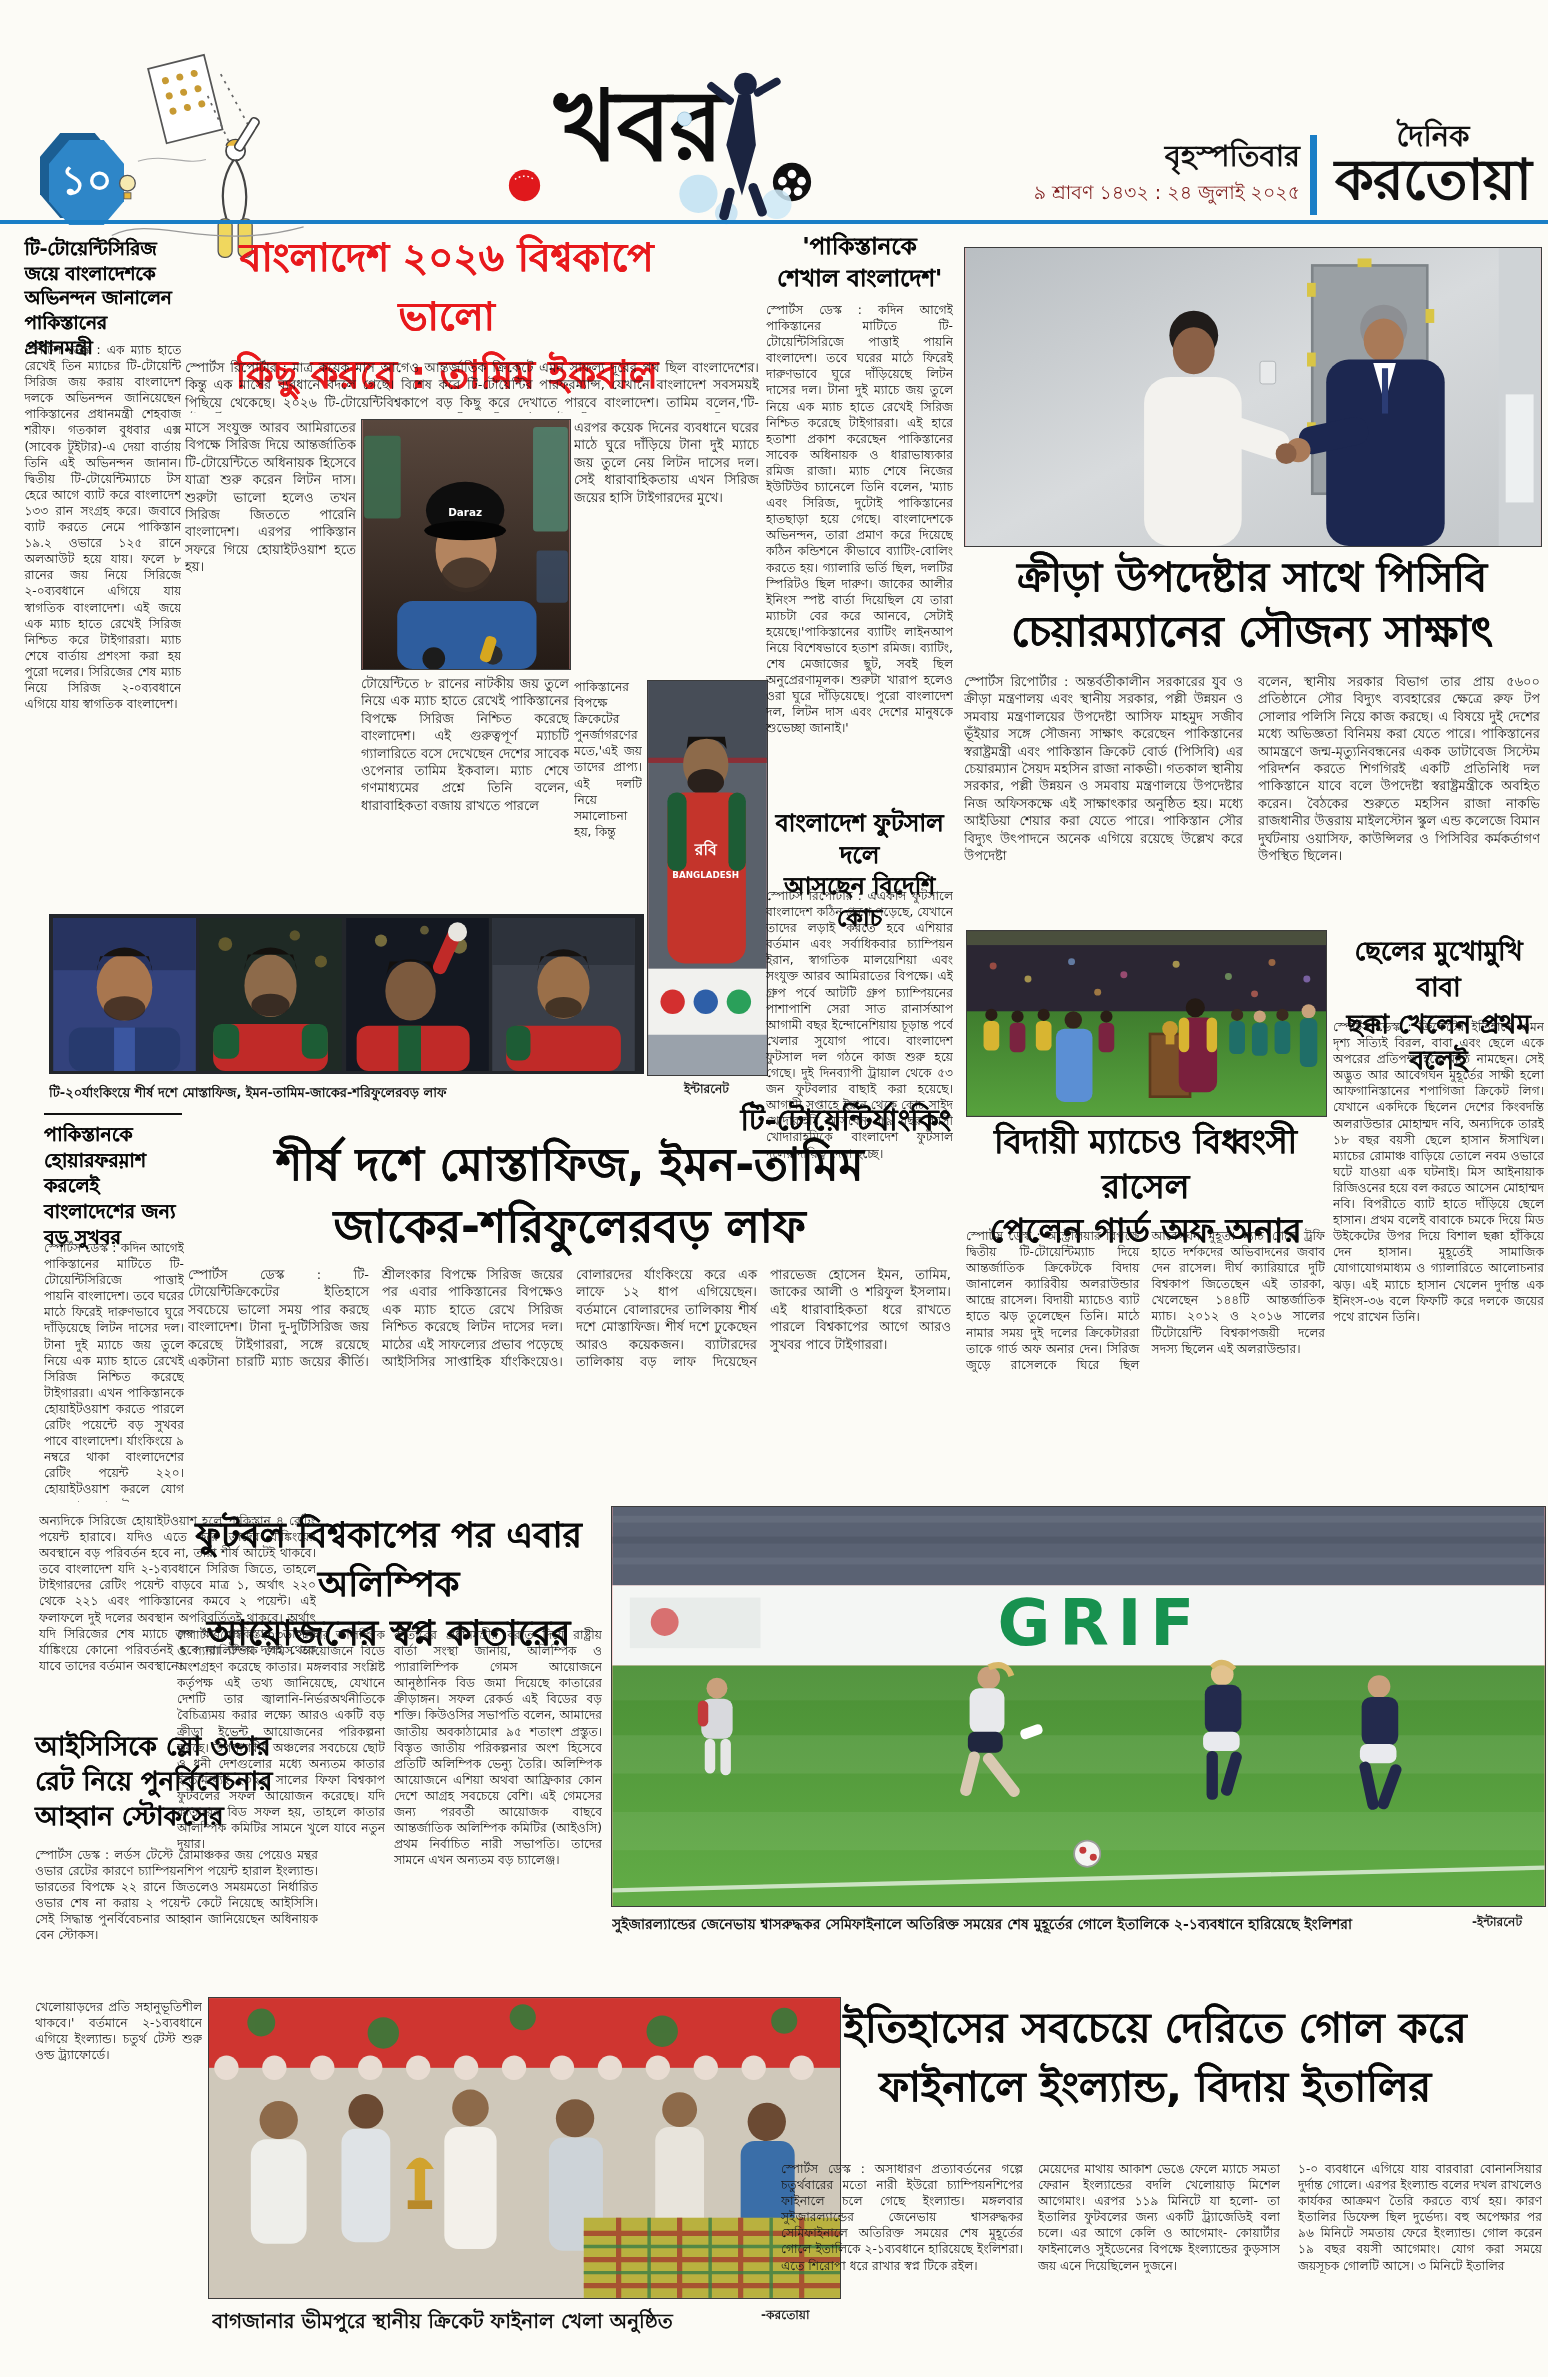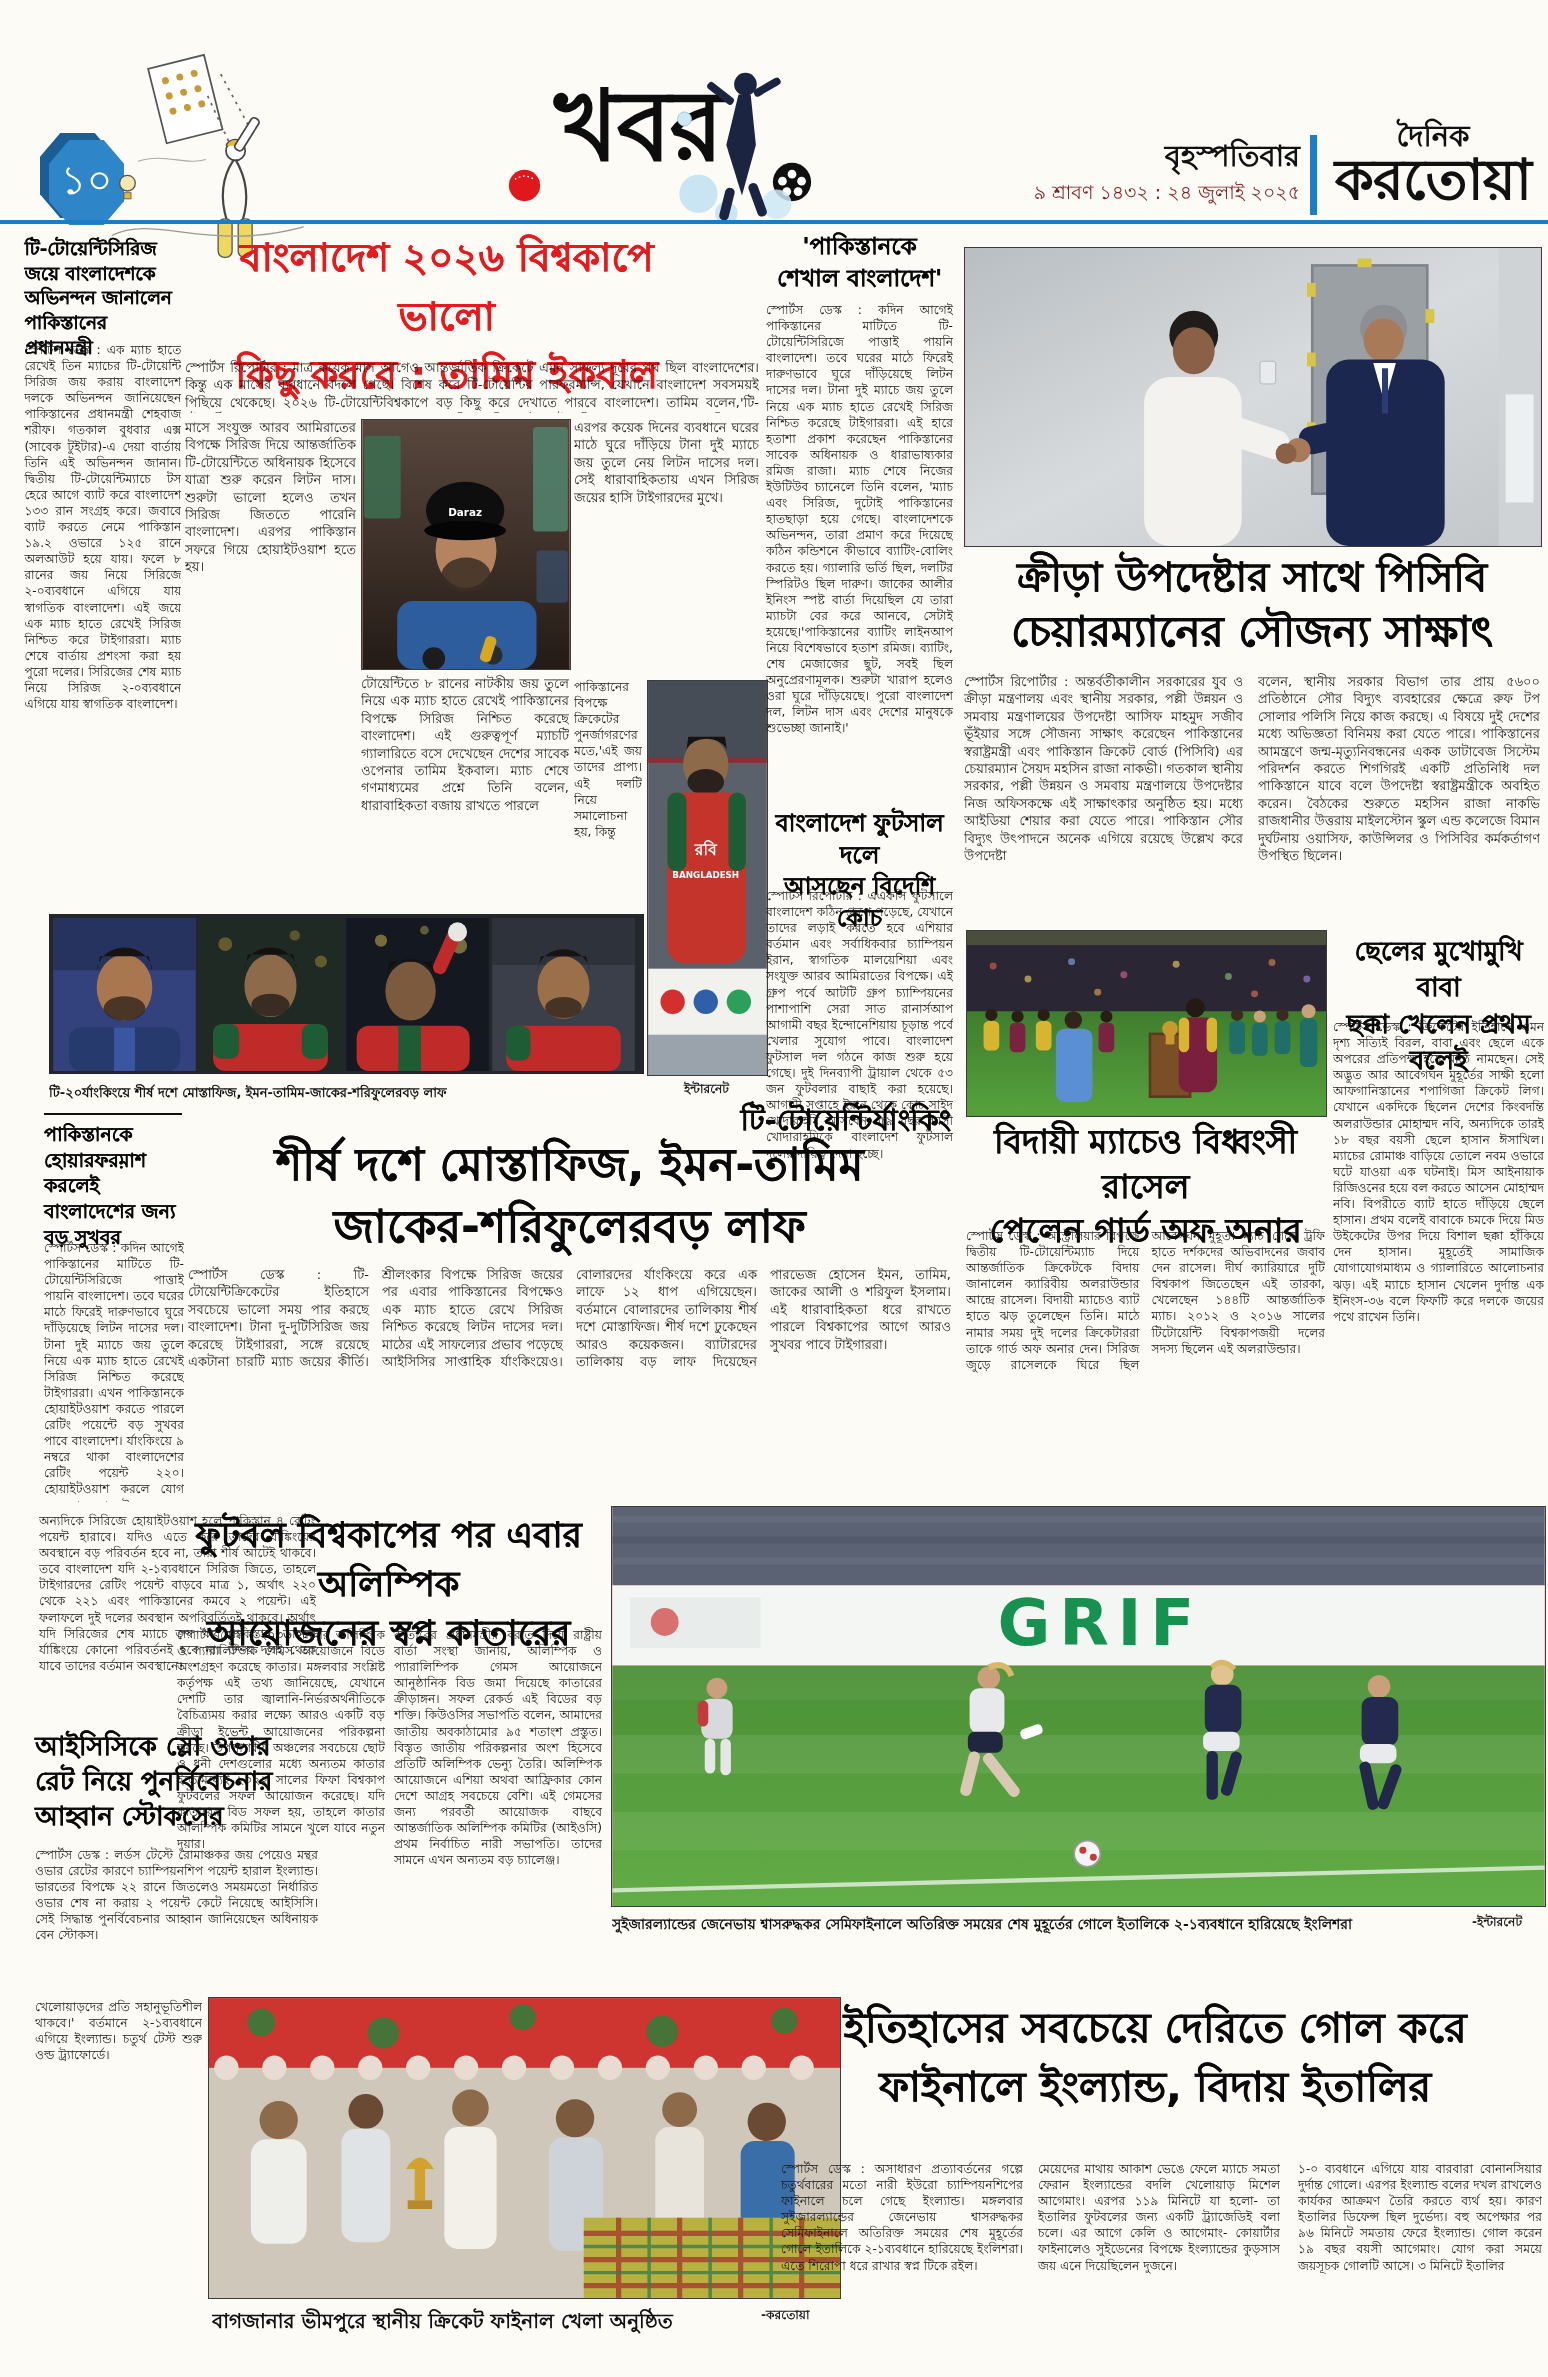--- a/index.html
+++ b/index.html
@@ -14,21 +14,21 @@
   .red{color:#e8191c;text-shadow:0.4px 0 #e8191c;}
   .photo{position:absolute;border:0.9px solid #3c3c3c;overflow:hidden;background:#fca5a5;}
   .cap{font-size:13px;font-weight:bold;color:#111;overflow:hidden;white-space:nowrap;}
   .credit{font-size:12.2px;font-weight:bold;color:#222;}
   .rule{position:absolute;background:#111;height:1.7px;}
   
   .hex{position:absolute;width:75px;height:85px;background:#2e86c8;
        clip-path:polygon(27% 0,73% 0,100% 28%,100% 72%,73% 100%,27% 100%,0 72%,0 28%);
        display:flex;align-items:center;justify-content:center;}
   .hex.shadow{background:#1b5e93;}
-  .hex span{color:#fff;font-size:40px;font-weight:normal;}
+  .hex span{color:#fff;font-size:40px;font-weight:bold;}
   .logo1{font-size:98px;font-weight:bold;color:#1b7fc4;letter-spacing:-1.7px;line-height:1;}
   .logo2{font-size:98px;font-weight:bold;color:#0d0d0d;letter-spacing:-1.7px;line-height:1;}
   .masthead-day{font-size:29px;font-weight:bold;color:#111;}
   .masthead-date{font-size:19px;color:#7f1d1d;}
   .paper-top{font-size:29px;font-weight:bold;line-height:1;}
   .paper-name{font-size:56px;font-weight:bold;letter-spacing:-0.9px;line-height:1.05;}
   .bluebar{position:absolute;background:#1a7ec6;}
   .strip{position:absolute;background:#23262b;display:flex;gap:3.5px;padding:3.5px;box-sizing:border-box;}
   .strip svg{display:block;}
 </style>

